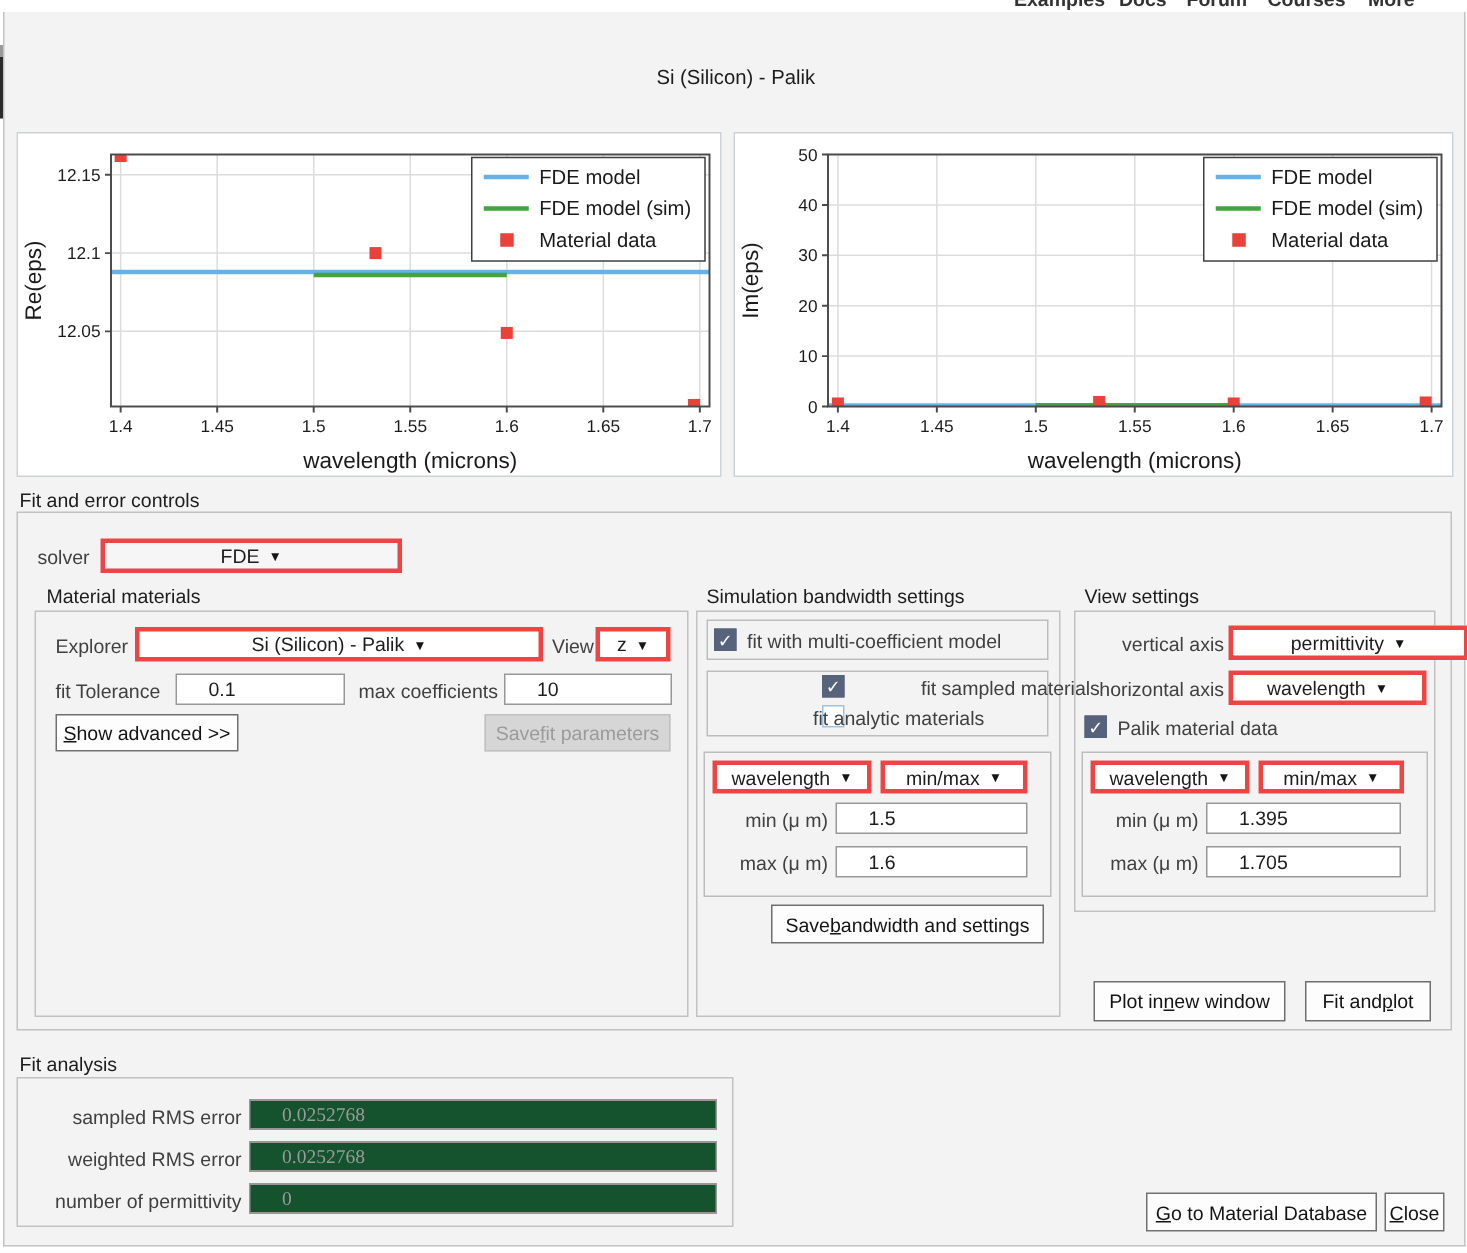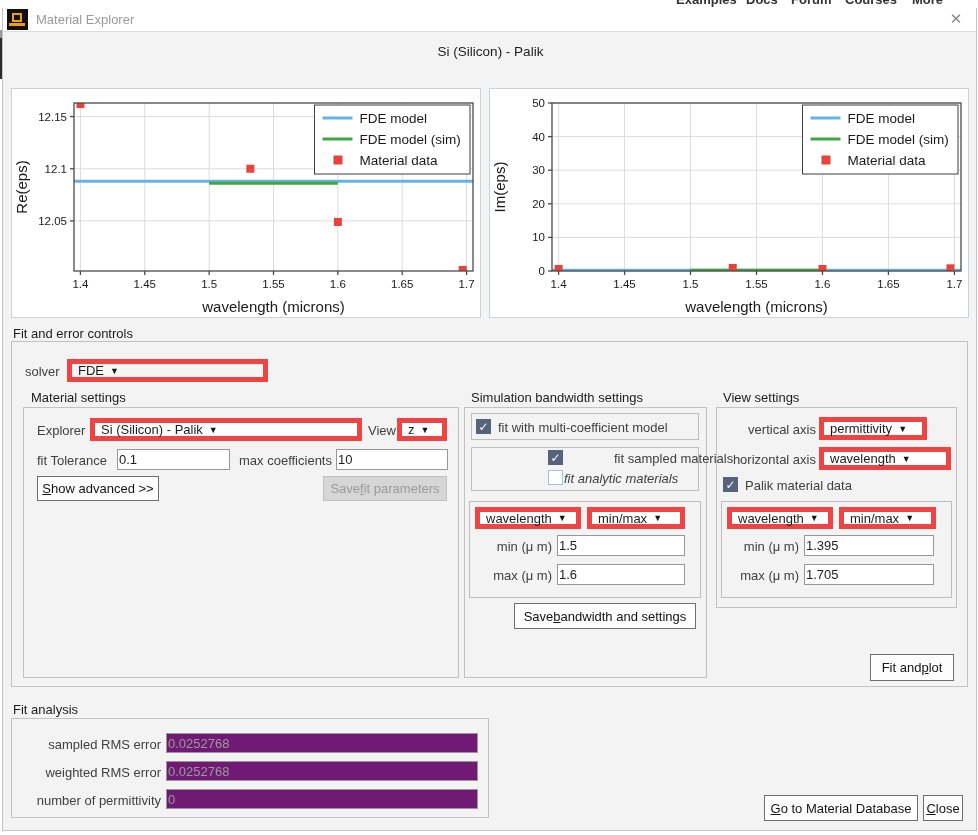--- a/index.html
+++ b/index.html
@@ -28,26 +28,26 @@
   .chart-panel { position:absolute; background:#fff; border:1px solid #ccd2d8; }
   svg text { font-family:"Liberation Sans","DejaVu Sans",sans-serif; fill:#1a1a1a; }
 
   .grouptitle { position:absolute; font-size:13px; color:#1c1c1c; white-space:nowrap; }
   .groupbox   { position:absolute; border:1px solid #c2c2c2; }
   .subbox     { position:absolute; border:1px solid #bdbdbd; }
 
   .lbl { position:absolute; font-size:13px; color:#404040; white-space:nowrap; }
   .lbl.r { text-align:right; }
 
-  .dd { position:absolute; background:#fff; border:5px solid #ef4444; display:flex; align-items:center; justify-content:flex-start; padding:0 6px 0 6px; font-size:13px; color:#1c1c1c; }
+  .dd { position:absolute; background:#fff; border:3px solid #ef4444; display:flex; align-items:center; justify-content:center; padding:0 6px 0 6px; font-size:13px; color:#1c1c1c; }
   .dd .arr { font-size:9px; color:#151515; margin-left:6px; }
   .dd.muted { background:#f6f6f6; }
 
-  input.inp { position:absolute; background:#fff; border:1px solid #979797; font-size:13px; color:#1c1c1c; padding:0 1px; font-family:inherit; }
-  input.inp.ro { background:#701a75; color:#9a9a9a; }
+  input.inp { position:absolute; background:#fff; border:1px solid #979797; font-size:13px; color:#1c1c1c; padding:0 21px; font-family:inherit; }
+  input.inp.ro { background:#14532d; color:#9a9a9a;font-family:Liberation Serif, serif; }
 
   .btn { position:absolute; background:#fdfdfd; border:1px solid #6f6f6f; font-size:13px; color:#141414; display:flex; align-items:center; justify-content:center; white-space:nowrap; cursor:default; }
   .btn.disabled { background:#d6d6d6; border-color:#c0c0c0; color:#9b9b9b; }
   u { text-decoration:underline; }
 
   .chk { position:absolute; width:15px; height:15px; background:#fff; border:1px solid #9cc2e4; font-size:12px; line-height:14px; text-align:center; color:#fff; }
   .chk.on { background:#56637a; border-color:#56637a; }
 
   .frag1 { left:790px; }
   .frag2 { left:897px; }
@@ -66,28 +66,20 @@
   </div>
   <div class="edge-strip-a"></div>
   <div class="edge-strip-b"></div>
   <div class="overlay-bottom">
     <span class="frag1">·······</span>
     <span class="frag2">········</span>
   </div>
 
   <div class="dialog">
 
-    <div class="titlebar">
-      <span class="app-icon">
-          <span class="sq"></span>
-          <span class="bar"></span>
-        </span>
-      <span class="win-title">Material Explorer</span>
-      <span class="close-x">✕</span>
-    </div>
 
     <div class="subtitle">Si (Silicon) - Palik</div>
 
     <div class="chart-panel" style="left:8px; top:80px; width:470px; height:230px;">
       <svg width="468" height="228">
           <rect x="62" y="14" width="399" height="168" fill="#ffffff"></rect>
           <line x1="68.4354838709676" y1="14" x2="68.4354838709676" y2="182" stroke="#dcdcdc" stroke-width="1"></line>
           <line x1="132.79032258064507" y1="14" x2="132.79032258064507" y2="182" stroke="#dcdcdc" stroke-width="1"></line>
           <line x1="197.14516129032253" y1="14" x2="197.14516129032253" y2="182" stroke="#dcdcdc" stroke-width="1"></line>
           <line x1="261.5" y1="14" x2="261.5" y2="182" stroke="#dcdcdc" stroke-width="1"></line>
@@ -208,21 +200,21 @@
 
     <span class="grouptitle" style="left:10px; top:318px;">Fit and error controls</span>
     <div class="groupbox" style="left:8px; top:333px; width:957px; height:346px;"></div>
 
     <span class="lbl" style="left:22px; top:356px;">solver</span>
     <div class="dd muted" style="left:64px; top:351px; width:201px; height:23px;">
       <span>FDE</span>
       <span class="arr">▼</span>
     </div>
 
-    <span class="grouptitle" style="left:28px; top:382px;">Material settings</span>
+    <span class="grouptitle" style="left:28px; top:382px;">Material materials</span>
     <div class="groupbox" style="left:20px; top:399px; width:436px; height:271px;"></div>
 
     <span class="lbl" style="left:34px; top:415px;">Explorer</span>
     <div class="dd" style="left:87px; top:410px; width:272px; height:23px;">
       <span>Si (Silicon) - Palik</span>
       <span class="arr">▼</span>
     </div>
     <span class="lbl" style="left:365px; top:415px;">View</span>
     <div class="dd" style="left:394px; top:410px; width:50px; height:23px;">
       <span>z</span>
@@ -241,21 +233,21 @@
     <div class="groupbox" style="left:461px; top:399px; width:243px; height:271px;"></div>
 
     <div class="subbox" style="left:468px; top:405px; width:228px; height:27px;"></div>
     <div class="chk on" style="left:473px; top:411px;">✓</div>
     <span class="lbl" style="left:495px; top:412px;">fit with multi-coefficient model</span>
 
     <div class="subbox" style="left:468px; top:439px; width:228px; height:44px;"></div>
     <div class="chk on" style="left:545px; top:442px;">✓</div>
     <span class="lbl" style="left:567px; top:443px;margin-left:44px;">fit sampled materials</span>
     <div class="chk" style="left:545px; top:462px;"></div>
-    <span class="lbl" style="left:561px; top:463px;font-style:italic;">fit analytic materials</span>
+    <span class="lbl" style="left:539px; top:463px;">fit analytic materials</span>
 
     <div class="subbox" style="left:466px; top:493px; width:232px; height:97px;"></div>
     <div class="dd" style="left:472px; top:499px; width:106px; height:22px;">
       <span>wavelength</span>
       <span class="arr">▼</span>
     </div>
     <div class="dd" style="left:584px; top:499px; width:98px; height:22px;">
       <span>min/max</span>
       <span class="arr">▼</span>
     </div>
@@ -263,21 +255,21 @@
     <input class="inp" style="left: 554px; top: 527px; width: 128px; height: 21px;" value="1.5">
     <span class="lbl r" style="left:468px; top:560px; width:81px;">max (μ m)</span>
     <input class="inp" style="left: 554px; top: 556px; width: 128px; height: 21px;" value="1.6">
 
     <div class="btn" style="left:511px; top:595px; width:182px; height:26px;">Save <u>b</u>andwidth and settings</div>
 
     <span class="grouptitle" style="left:720px; top:382px;">View settings</span>
     <div class="groupbox" style="left:713px; top:399px; width:241px; height:201px;"></div>
 
     <span class="lbl r" style="left:718px; top:414px; width:95px;">vertical axis</span>
-    <div class="dd" style="left:816px; top:409px; width:108px; height:23px;">
+    <div class="dd" style="left:816px; top:409px; width:160px; height:23px;">
       <span>permittivity</span>
       <span class="arr">▼</span>
     </div>
     <span class="lbl r" style="left:718px; top:444px; width:95px;">horizontal axis</span>
     <div class="dd" style="left:816px; top:439px; width:132px; height:23px;">
       <span>wavelength</span>
       <span class="arr">▼</span>
     </div>
     <div class="chk on" style="left:720px; top:469px;">✓</div>
     <span class="lbl" style="left:742px; top:470px;">Palik material data</span>
@@ -289,20 +281,21 @@
     </div>
     <div class="dd" style="left:836px; top:499px; width:97px; height:22px;">
       <span>min/max</span>
       <span class="arr">▼</span>
     </div>
     <span class="lbl r" style="left:715px; top:531px; width:81px;">min (μ m)</span>
     <input class="inp" style="left: 801px; top: 527px; width: 130px; height: 21px;" value="1.395">
     <span class="lbl r" style="left:715px; top:560px; width:81px;">max (μ m)</span>
     <input class="inp" style="left: 801px; top: 556px; width: 130px; height: 21px;" value="1.705">
 
+    <div class="btn" style="left:726px; top:646px; width:128px; height:27px;">Plot in <u>n</u>ew window</div>
     <div class="btn" style="left:867px; top:646px; width:84px; height:27px;">Fit and <u>p</u>lot</div>
 
     <span class="grouptitle" style="left:10px; top:694px;">Fit analysis</span>
     <div class="groupbox" style="left:8px; top:710px; width:478px; height:100px;"></div>
 
     <span class="lbl r" style="left:18px; top:729px; width:140px;">sampled RMS error</span>
     <input class="inp ro" style="left: 163px; top: 725px; width: 312px; height: 20px;" value="0.0252768">
     <span class="lbl r" style="left:18px; top:757px; width:140px;">weighted RMS error</span>
     <input class="inp ro" style="left: 163px; top: 753px; width: 312px; height: 20px;" value="0.0252768">
     <span class="lbl r" style="left:18px; top:785px; width:140px;">number of permittivity</span>

